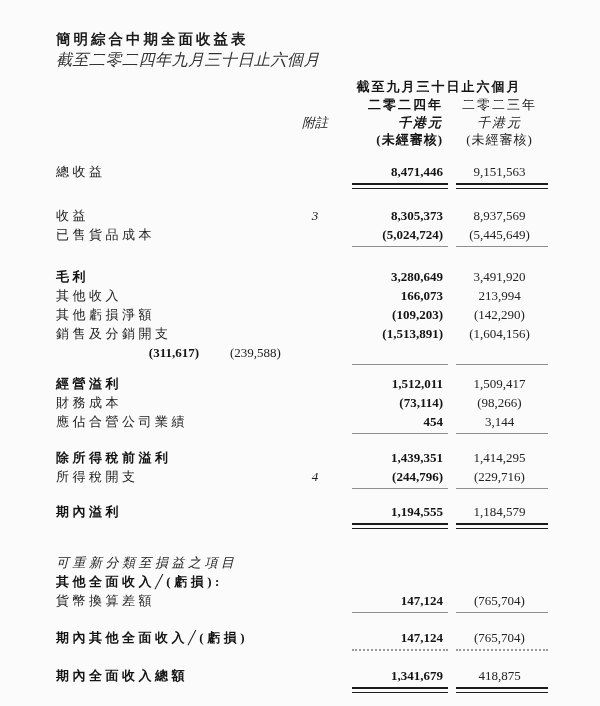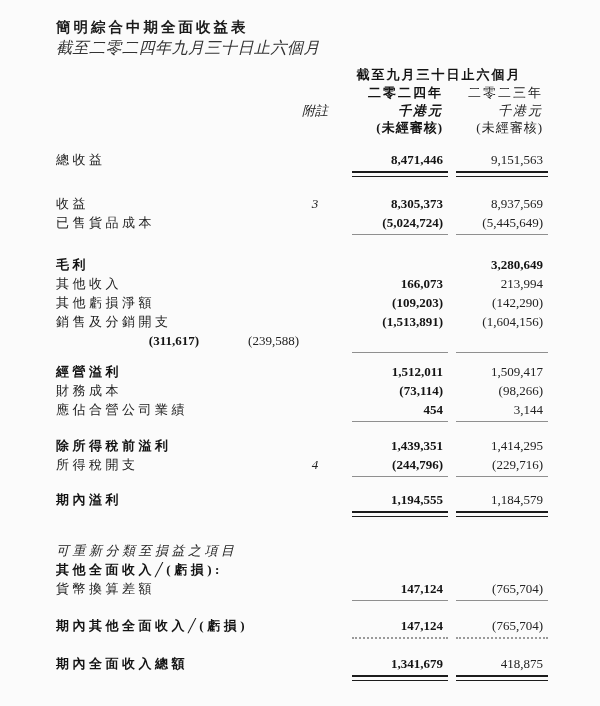--- a/index.html
+++ b/index.html
@@ -6,38 +6,38 @@
   body{
     width:600px;height:706px;overflow:hidden;
     background:#fbfbfb;
     font-family:"Liberation Serif","DejaVu Serif",serif;
     color:#222;
     -webkit-font-smoothing:antialiased;
   }
   .page{
     box-sizing:border-box;
     width:600px;height:500px;
-    padding:18px 52px 20px 56px;
+    padding:30px 52px 20px 56px;
     position:relative;
   }
   
   .title{
     font-size:14.5px;font-weight:bold;letter-spacing:3px;
     line-height:18px;color:#1b1b1b;
   }
   .subtitle{
     font-size:16px;font-style:italic;letter-spacing:0.5px;
     line-height:17px;margin-top:3px;color:#333;
   }
   
   .row{display:flex;align-items:flex-start;line-height:19px;font-size:13px;}
   .lbl{flex:1;letter-spacing:3.5px;white-space:nowrap;}
   .note{width:30px;text-align:center;font-style:italic;white-space:nowrap;}
   .c1{width:96px;margin-left:22px;text-align:right;box-sizing:border-box;white-space:nowrap;}
-  .c2{width:92px;margin-left:8px;text-align:right;box-sizing:border-box;white-space:nowrap;}
+  .c2{width:92px;margin-left:8px;text-align:center;box-sizing:border-box;white-space:nowrap;}
   .span2{width:218px;text-align:center;box-sizing:border-box;white-space:nowrap;}
   .num{padding-right:5px;}
   .b{font-weight:bold;color:#141414;}
   .it{font-style:italic;}
   .hdr{line-height:18px;}
   .hdr2{line-height:17px;}
   
   .rule .c1,.rule .c2{line-height:0;}
   .line-s{border-top:1.3px solid #8f8f8f;height:0;margin-top:2px;}
   .line-dot{border-top:2px dotted #9a9a9a;height:0;margin-top:2px;}
@@ -122,20 +122,21 @@
         <div class="line-s"></div>
       </div>
   </div>
 
   <div class="g20"></div>
 
   <div class="row">
     <div class="lbl b">毛利</div>
     <div class="note"></div>
     <div class="c1 num b">3,280,649</div>
+    <div class="c2 num">3,491,920</div>
   </div>
   <div class="row">
     <div class="lbl">其他收入</div>
     <div class="note"></div>
     <div class="c1 num b">166,073</div>
     <div class="c2 num">213,994</div>
   </div>
   <div class="row">
     <div class="lbl">其他虧損淨額</div>
     <div class="note"></div>

